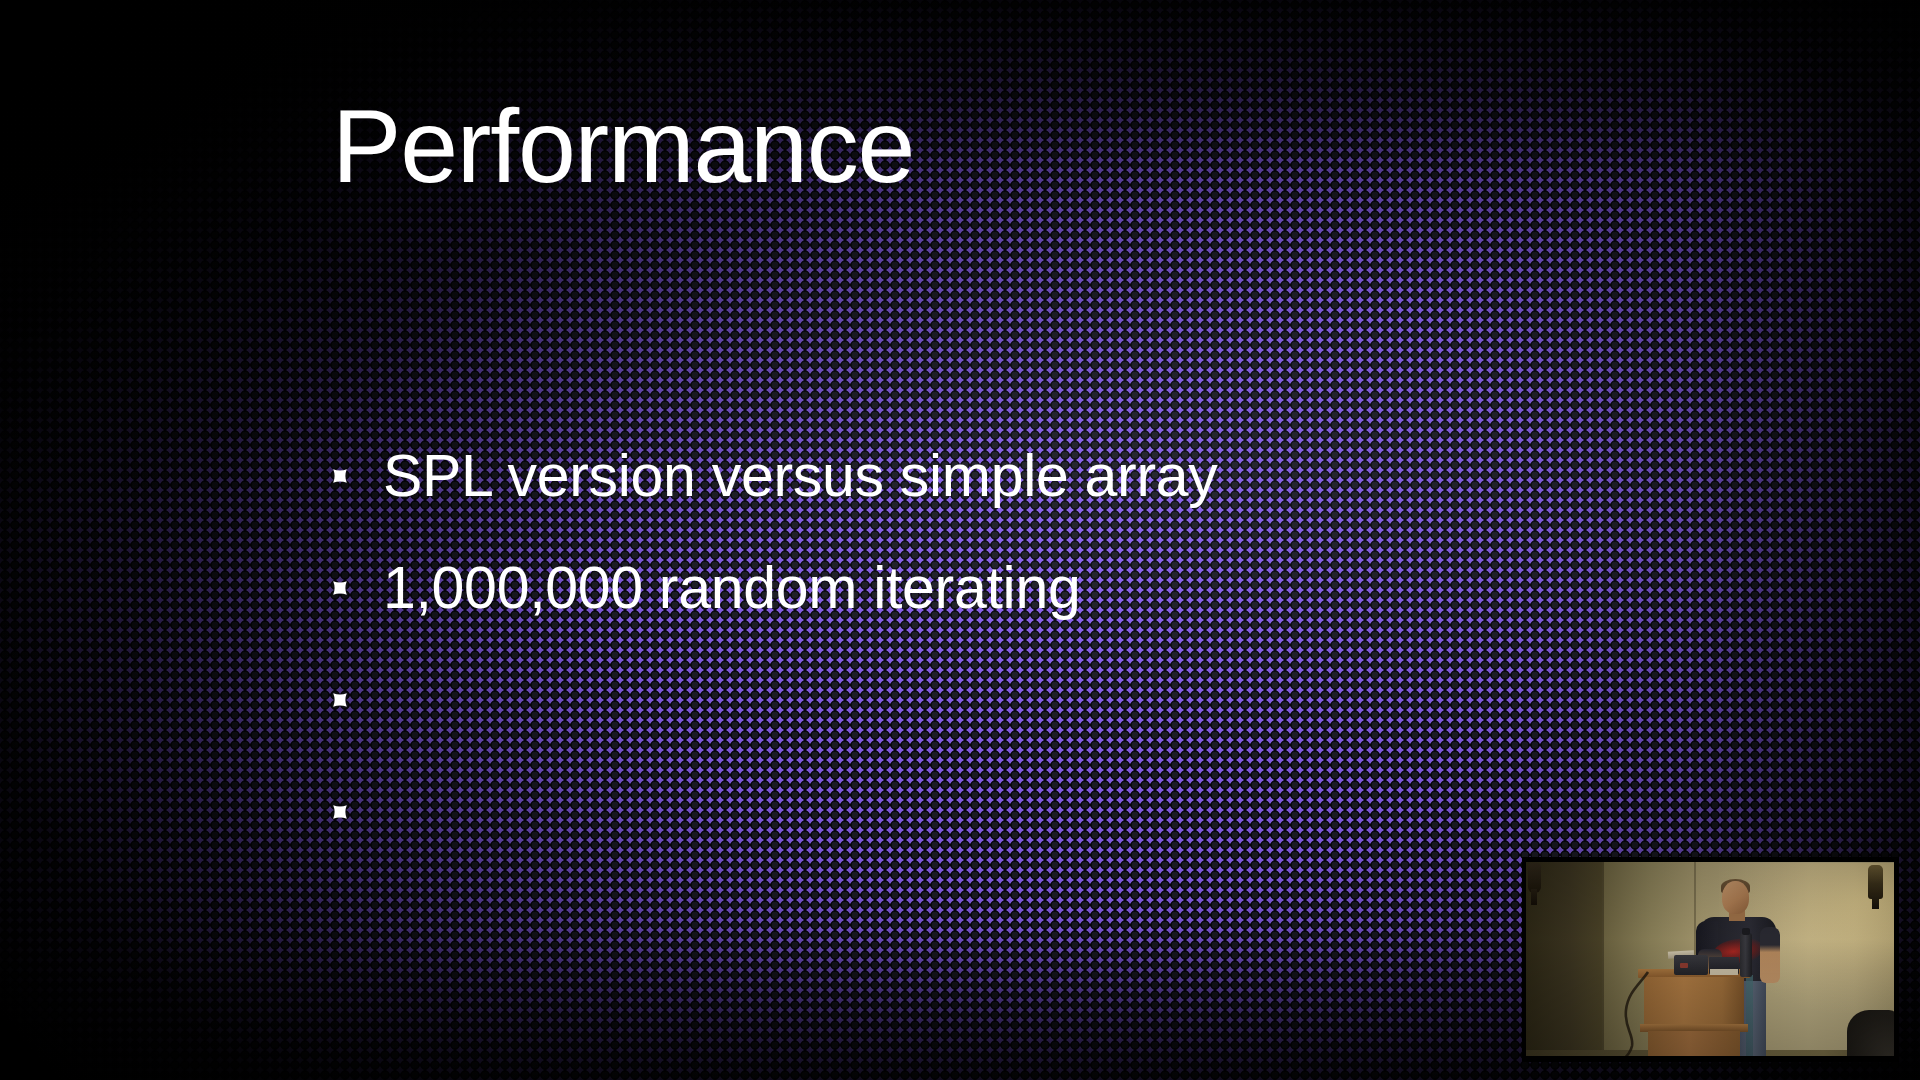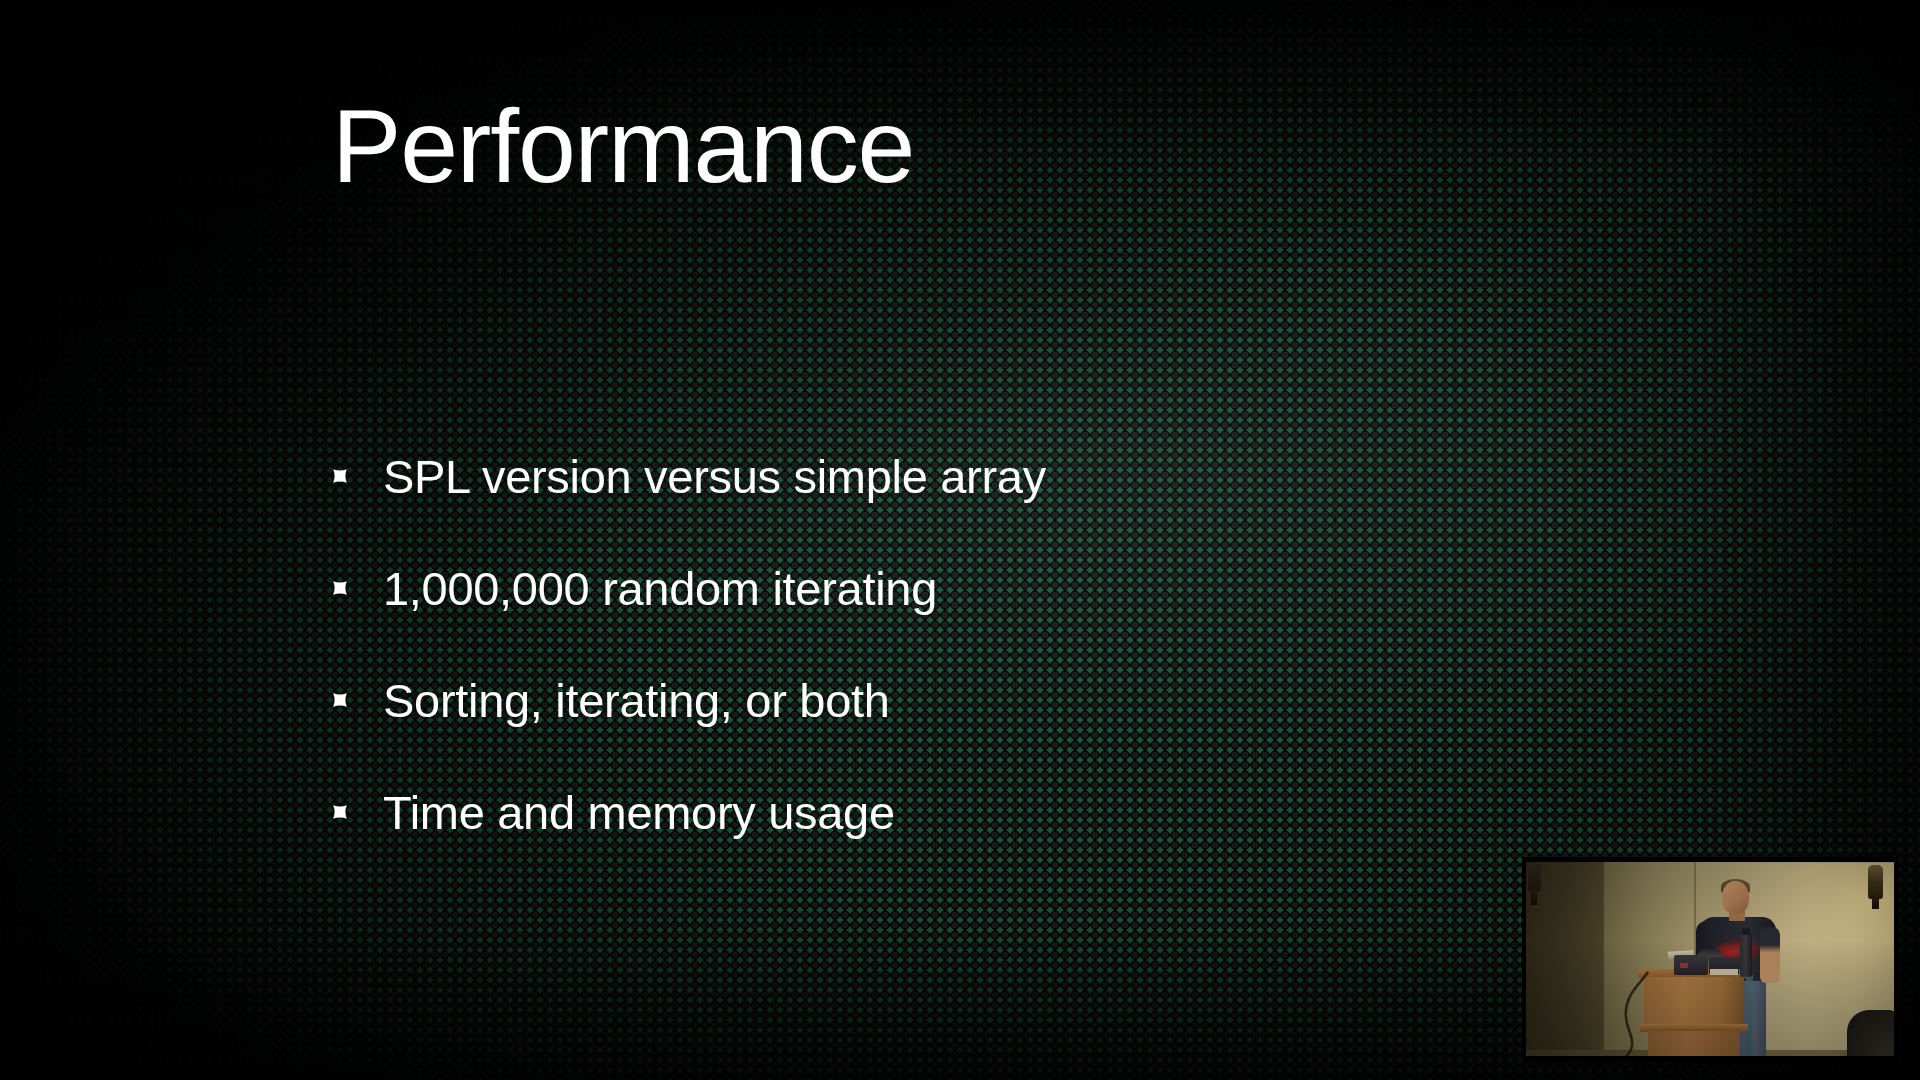--- a/index.html
+++ b/index.html
@@ -11,21 +11,21 @@
     width: 1920px;
     height: 1080px;
     overflow: hidden;
     font-family: "Liberation Sans", sans-serif;
   }
 
   #slide {
     position: relative;
     width: 1920px;
     height: 1080px;
-    background: #14532d;
+    background: #8b5cf6;
     overflow: hidden;
   }
 
   
   .mesh-layer {
     position: absolute;
     inset: 0;
     background-image:
       radial-gradient(circle at 5px 5px, rgba(150,160,175,0.155) 0 3.1px, rgba(0,0,0,0) 3.6px),
       radial-gradient(circle at 5px 5px, rgba(0,0,0,0.95) 0 4.6px, rgba(0,0,0,0) 5.0px);
@@ -107,21 +107,21 @@
   .bullet-marker {
     flex: 0 0 auto;
     width: 20px;
     height: 20px;
     margin-right: 33px;
     position: relative;
   }
   .bullet-marker svg { display: block; }
 
   .bullet-text {
-    font-size: 47px;
+    font-size: 59px;
     font-weight: 300;
     letter-spacing: -0.3px;
     color: #ffffff;
     line-height: 1;
     white-space: nowrap;
   }
 
   
   #video-inset {
     position: absolute;
@@ -407,30 +407,28 @@
         </span>
         <span class="bullet-text">1,000,000 random iterating</span>
       </div>
 
       <div class="bullet-row">
         <span class="bullet-marker">
           <svg width="20" height="20" viewBox="0 0 20 20" aria-hidden="true">
             <path d="M3.2 3.2 Q10 6.0 16.8 3.2 Q14.0 10 16.8 16.8 Q10 14.0 3.2 16.8 Q6.0 10 3.2 3.2 Z" fill="#ffffff"></path>
           </svg>
         </span>
-        <span class="bullet-text">Sorting, iterating, or both</span>
       </div>
 
       <div class="bullet-row">
         <span class="bullet-marker">
           <svg width="20" height="20" viewBox="0 0 20 20" aria-hidden="true">
             <path d="M3.2 3.2 Q10 6.0 16.8 3.2 Q14.0 10 16.8 16.8 Q10 14.0 3.2 16.8 Q6.0 10 3.2 3.2 Z" fill="#ffffff"></path>
           </svg>
         </span>
-        <span class="bullet-text">Time and memory usage</span>
       </div>
 
     </div>
   </div>
 
   <div id="video-inset">
     <div class="v-scene">
 
       <div class="v-wall"></div>
       <div class="v-leftpanel"></div>

